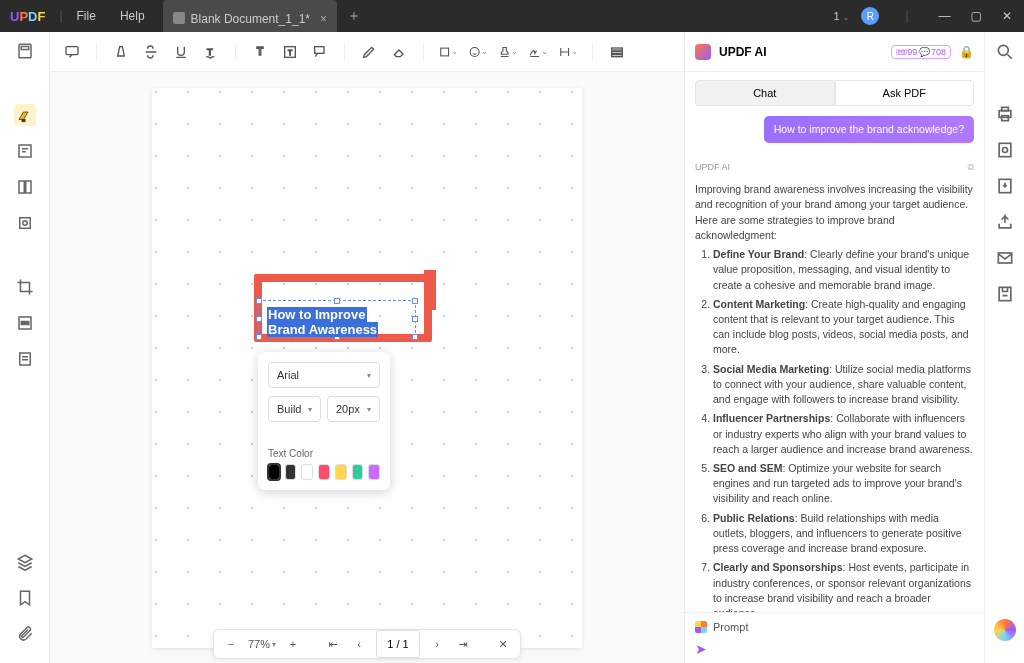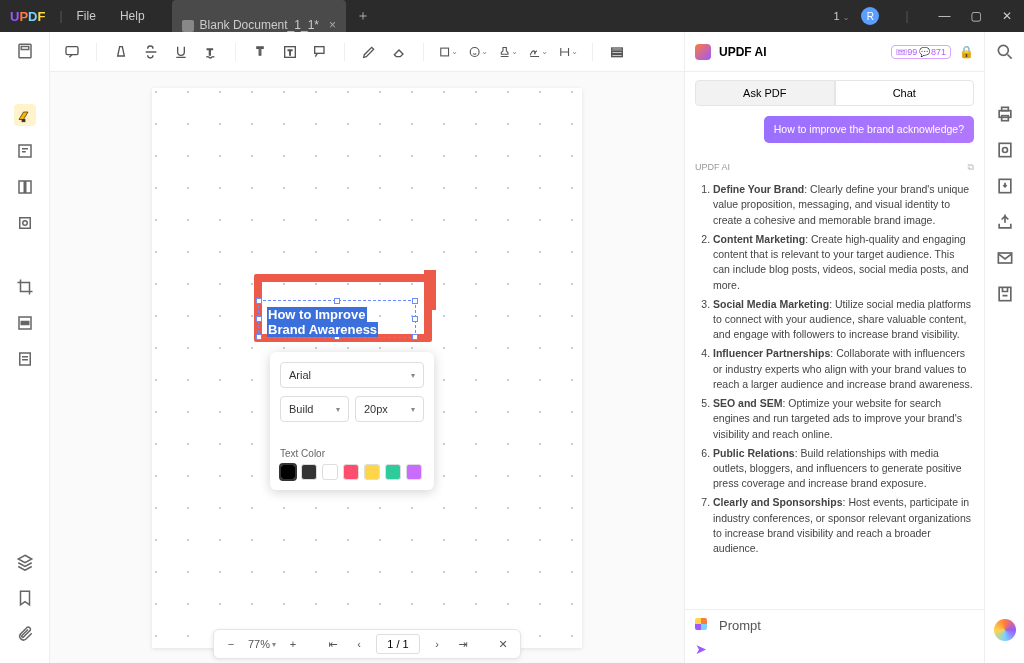--- a/index.html
+++ b/index.html
@@ -7,21 +7,21 @@
 
 
 .titlebar { height: 32px; background: #2b2b2b; display: flex; align-items: center; color: #ccc; font-size: 12px; }
 .logo { margin-left: 10px; font-weight: bold; font-size: 13px; }
 .logo .u { color: #9b59ff; }
 .logo .p { color: #ff7a3c; }
 .logo .d { color: #7ad3ff; }
 .logo .f { color: #ffd54a; }
 .tb-sep { margin: 0 14px; color: #555; }
 .tb-menu { cursor: pointer; }
-.tb-tab { background: #4a4a4a; height: 100%; display: flex; align-items: flex-end; padding: 0 10px; margin-left: 27px; border-radius: 4px 4px 0 0; }
+.tb-tab { background: #4a4a4a; height: 100%; display: flex; align-items: flex-start; padding: 12px 10px; margin-left: 18px; border-radius: 4px 4px 0 0; }
 .tb-tab-icon { width: 12px; height: 12px; background: #888; border-radius: 2px; margin-right: 6px; }
 .tb-tab-close { margin-left: 10px; color: #aaa; cursor: pointer; }
 .tb-add { margin-left: 10px; color: #aaa; cursor: pointer; font-size: 14px; }
 .tb-spacer { flex: 1; }
 .tb-right { display: flex; align-items: center; gap: 12px; margin-right: 8px; }
 .tb-num { color: #ccc; font-size: 11px; }
 .tb-avatar { width: 18px; height: 18px; border-radius: 50%; background: #5a9eff; color: #fff; display: flex; align-items: center; justify-content: center; font-size: 10px; }
 .tb-winbtn { color: #ccc; font-size: 12px; cursor: pointer; padding: 0 4px; }
 
 
@@ -54,33 +54,33 @@
 .redshape::before { content: ""; position: absolute; top: -12px; right: -12px; width: 12px; height: 40px; background: #ee5a4a; }
 .selbox { position: absolute; left: 106px; top: 212px; width: 158px; height: 38px; border: 1px dashed #6a8cff; }
 .selbox .handle { position: absolute; width: 6px; height: 6px; background: #fff; border: 1px solid #6a8cff; }
 .selbox .h-nw{top:-3px;left:-3px}.selbox .h-n{top:-3px;left:50%;margin-left:-3px}.selbox .h-ne{top:-3px;right:-3px}
 .selbox .h-w{top:50%;left:-3px;margin-top:-3px}.selbox .h-e{top:50%;right:-3px;margin-top:-3px}
 .selbox .h-sw{bottom:-3px;left:-3px}.selbox .h-s{bottom:-3px;left:50%;margin-left:-3px}.selbox .h-se{bottom:-3px;right:-3px}
 .edittext { position: absolute; left: 115px; top: 219px; font-size: 13px; font-weight: bold; color: #fff; }
 .edittext span { background: #3a6fdc; padding: 0 1px; }
 
 
-.fmt { position: absolute; left: 118px; top: 264px; width: 164px; background: #fff; border-radius: 6px; box-shadow: 0 2px 12px rgba(0,0,0,0.18); padding: 10px; font-size: 11px; color: #333; }
+.fmt { position: absolute; left: 106px; top: 264px; width: 132px; background: #fff; border-radius: 6px; box-shadow: 0 2px 12px rgba(0,0,0,0.18); padding: 10px; font-size: 11px; color: #333; }
 .fmt .sel { width: 100%; height: 26px; border: 1px solid #ddd; border-radius: 4px; display: flex; align-items: center; justify-content: space-between; padding: 0 8px; cursor: pointer; }
 .fmt .row2 { display: flex; gap: 6px; margin-top: 8px; }
 .fmt .row2 .sel { flex: 1; }
 .fmt .lbl { margin-top: 26px; font-size: 10px; color: #666; }
 .fmt .swatches { display: flex; gap: 5px; margin-top: 5px; }
 .fmt .sw { width: 16px; height: 16px; border-radius: 3px; cursor: pointer; border: 1px solid #ddd; }
 .fmt .sw.sel-sw { outline: 2px solid #333; outline-offset: -1px; }
 
 
 .bottombar { position: absolute; bottom: 8px; left: 50%; transform: translateX(-50%); height: 30px; background: #fff; border: 1px solid #e5e5e5; border-radius: 6px; box-shadow: 0 1px 4px rgba(0,0,0,0.08); display: flex; align-items: center; padding: 0 8px; gap: 8px; font-size: 11px; color: #555; }
 .bottombar .bic { width: 18px; height: 18px; display: flex; align-items: center; justify-content: center; cursor: pointer; }
-.bottombar .pagein { width: 44px; height: 20px; border: 1px solid #ddd; border-radius: 3px; text-align: center; font-size: 11px; }
+.bottombar .pagein { width: 44px; height: 28px; border: 1px solid #ddd; border-radius: 3px; text-align: center; font-size: 11px; }
 .bottombar .zoom { display: flex; align-items: center; gap: 2px; }
 
 
 .rpanel { width: 300px; border-left: 1px solid #eee; background: #fff; display: flex; flex-direction: column; }
 .rpanel .hdr { height: 40px; border-bottom: 1px solid #eee; display: flex; align-items: center; padding: 0 10px; gap: 8px; }
 .rpanel .hdr .ai-logo { width: 16px; height: 16px; background: linear-gradient(135deg,#ff7a3c,#9b59ff); border-radius: 4px; }
 .rpanel .hdr .title { font-size: 12px; font-weight: 600; flex: 1; }
 .rpanel .hdr .badge { border: 1px solid #d9a5ff; border-radius: 4px; padding: 1px 4px; font-size: 9px; color: #b05aff; }
 .rpanel .hdr .lock { color: #aaa; font-size: 12px; }
 .rpanel .tabs { display: flex; padding: 8px 10px 0; gap: 0; }
@@ -88,21 +88,21 @@
 .rpanel .tabs .tab:first-child { border-radius: 4px 0 0 4px; background: #f2f2f2; }
 .rpanel .tabs .tab:last-child { border-radius: 0 4px 4px 0; background: #fff; }
 .rpanel .chatbody { flex: 1; overflow-y: auto; padding: 10px; font-size: 10.5px; color: #444; line-height: 1.45; }
 .rpanel .userbubble { background: linear-gradient(90deg,#9b6fff,#b178ff); color: #fff; border-radius: 5px; padding: 6px 10px; font-size: 10.5px; margin-bottom: 12px; margin-left: auto; display: inline-block; float: right; }
 .rpanel .clr { clear: both; }
 .rpanel .ailabel { font-size: 9px; color: #999; margin: 6px 0 8px; display: flex; justify-content: space-between; align-items: center; }
 .rpanel ol { padding-left: 18px; margin-top: 4px; }
 .rpanel ol li { margin-bottom: 4px; }
 .rpanel ol li b { font-weight: 600; }
 .rpanel .promptbar { border-top: 1px solid #eee; }
-.rpanel .promptlabel { display: flex; align-items: flex-start; gap: 12px; padding: 8px 10px 4px; font-size: 13px; color: #555; }
+.rpanel .promptlabel { display: flex; align-items: flex-end; gap: 6px; padding: 8px 10px 4px; font-size: 11px; color: #555; }
 .rpanel .promptlabel .pdots { width: 12px; height: 12px; background: conic-gradient(#ff7a3c 0 25%,#7ad3ff 25% 50%,#9b59ff 50% 75%,#ffd54a 75% 100%); border-radius: 2px; }
 .rpanel .inputrow { display: flex; align-items: center; padding: 4px 10px 10px; gap: 8px; }
 .rpanel .inputrow input { flex: 1; border: none; outline: none; font-size: 11px; color: #666; }
 .rpanel .inputrow .send { color: #9b59ff; font-size: 14px; cursor: pointer; }
 
 
 .rrail { width: 40px; border-left: 1px solid #eee; display: flex; flex-direction: column; align-items: center; padding-top: 10px; gap: 16px; }
 .rrail .ic { width: 20px; height: 20px; display: flex; align-items: center; justify-content: center; color: #666; cursor: pointer; }
 .rrail .spacer { flex: 1; }
 .rrail .ai-ic { width: 22px; height: 22px; border-radius: 50%; background: conic-gradient(#ff7a3c,#9b59ff,#7ad3ff,#ffd54a,#ff7a3c); }
@@ -369,34 +369,35 @@
       <div class="bic">⇥</div>
       <div style="width:6px"></div>
       <div class="bic">✕</div>
     </div>
   </div>
 
   <div class="rpanel">
     <div class="hdr">
       <div class="ai-logo"></div>
       <span class="title">UPDF AI</span>
-      <span class="badge">🎟<span>99</span> 💬<span>871</span></span>
+      <span class="badge">🎟<span>99</span> 💬<span>708</span></span>
       <span class="lock">🔒</span>
     </div>
     <div class="tabs">
+      <div class="tab">Chat</div>
       <div class="tab">Ask PDF</div>
-      <div class="tab">Chat</div>
     </div>
     <div class="chatbody">
       <div class="userbubble">How to improve the brand acknowledge?</div>
       <div class="clr"></div>
       <div class="ailabel">
         <span>UPDF AI</span>
         <span style="color:#bbb">⧉</span>
       </div>
+      <div>Improving brand awareness involves increasing the visibility and recognition of your brand among your target audience. Here are some strategies to improve brand acknowledgment:</div>
       <ol id="ai-list">
           <li><b>Define Your Brand</b>: Clearly define your brand's unique value proposition, messaging, and visual identity to create a cohesive and memorable brand image.</li>
           <li><b>Content Marketing</b>: Create high-quality and engaging content that is relevant to your target audience. This can include blog posts, videos, social media posts, and more.</li>
           <li><b>Social Media Marketing</b>: Utilize social media platforms to connect with your audience, share valuable content, and engage with followers to increase brand visibility.</li>
           <li><b>Influencer Partnerships</b>: Collaborate with influencers or industry experts who align with your brand values to reach a larger audience and increase brand awareness.</li>
           <li><b>SEO and SEM</b>: Optimize your website for search engines and run targeted ads to improve your brand's visibility and reach online.</li>
           <li><b>Public Relations</b>: Build relationships with media outlets, bloggers, and influencers to generate positive press coverage and increase brand exposure.</li>
           <li><b>Clearly and Sponsorships</b>: Host events, participate in industry conferences, or sponsor relevant organizations to increase brand visibility and reach a broader audience.</li>
         </ol>
     </div>

